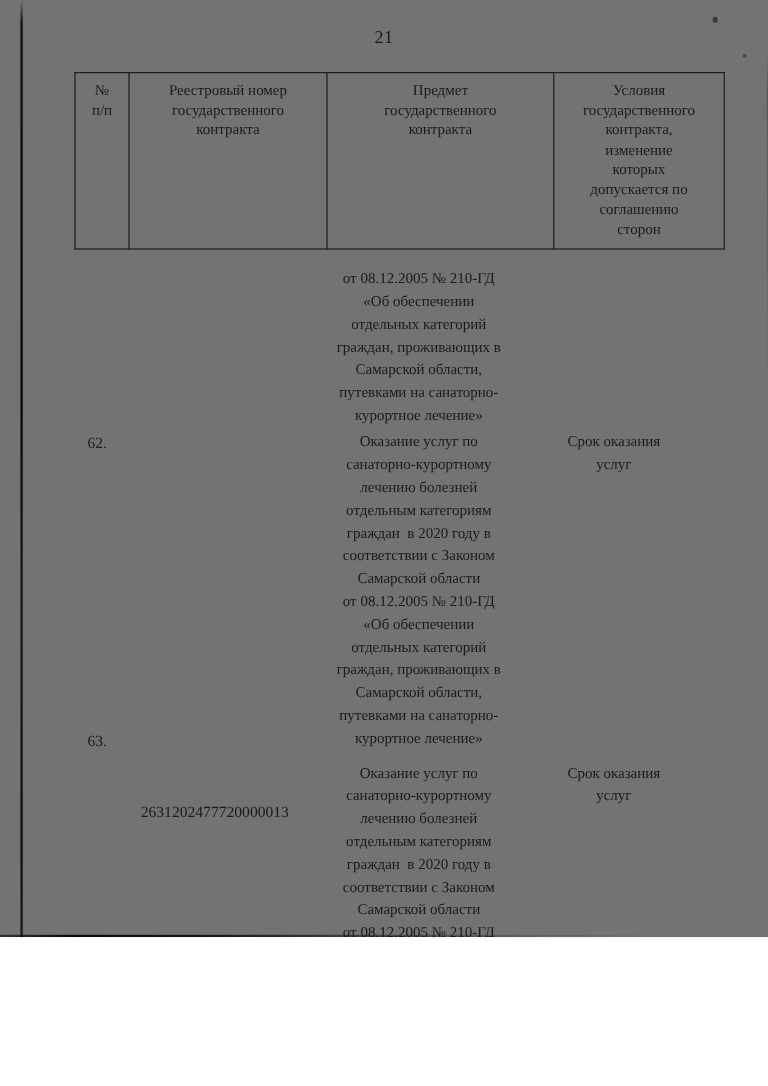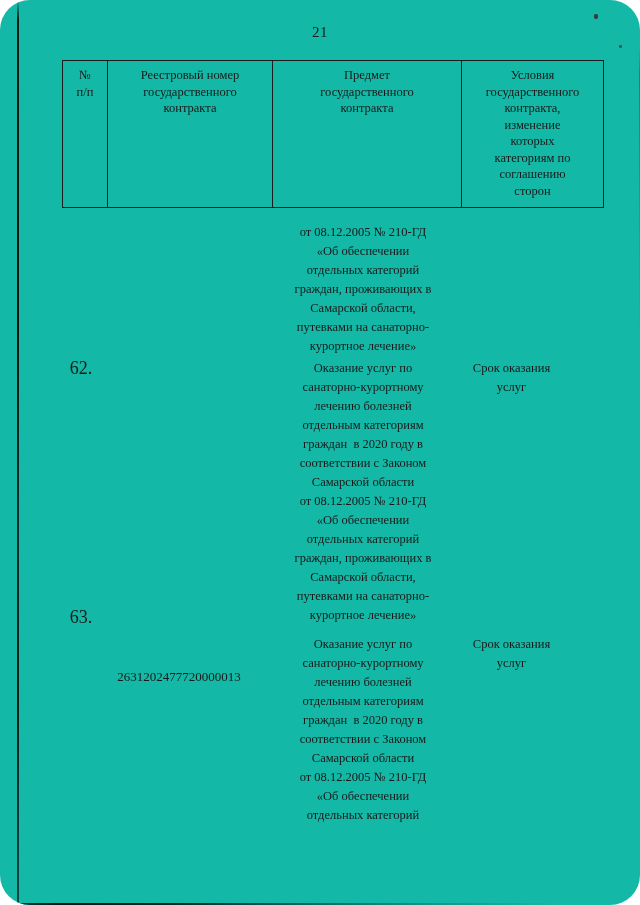--- a/index.html
+++ b/index.html
@@ -8,24 +8,23 @@
     padding: 0;
     background: #ffffff;
   }
   body {
     font-family: "Liberation Serif", "DejaVu Serif", serif;
     color: #1a1a1a;
   }
   .page {
     position: relative;
     width: 640px;
-    height: 905px;
-    background: #14b8a6;
+    height: 781px;
+    background: #737373;
     overflow: hidden;
-    border-radius: 30px;
   }
 
   
   .scan-edge-left {
     position: absolute;
     left: 17px;
     top: 0;
     width: 2px;
     height: 905px;
     background: linear-gradient(to bottom,
@@ -106,31 +105,31 @@
   td.c2 { width: 158px; }
   td.c3 { width: 182px; }
   td.c4 { width: 135px; }
   .hdr-line { display: block; }
 
   
   .block {
     position: absolute;
   }
   .center-col {
-    left: 272px;
+    left: 258px;
     width: 182px;
     text-align: center;
     font-size: 12.5px;
     line-height: 19px;
   }
   .num-col {
     left: 62px;
     width: 38px;
     text-align: center;
-    font-size: 18px;
+    font-size: 13px;
     line-height: 19px;
   }
   .reg-col {
     left: 100px;
     width: 158px;
     text-align: center;
     font-size: 13px;
     line-height: 19px;
   }
   .cond-col {
@@ -172,21 +171,21 @@
             <span class="hdr-line">Предмет</span>
             <span class="hdr-line">государственного</span>
             <span class="hdr-line">контракта</span>
           </td>
           <td class="c4">
             <span class="hdr-line">Условия</span>
             <span class="hdr-line">государственного</span>
             <span class="hdr-line">контракта,</span>
             <span class="hdr-line">изменение</span>
             <span class="hdr-line">которых</span>
-            <span class="hdr-line">категориям по</span>
+            <span class="hdr-line">допускается по</span>
             <span class="hdr-line">соглашению</span>
             <span class="hdr-line">сторон</span>
           </td>
         </tr>
       </tbody>
     </table>
   </div>
 
   <div class="block center-col" style="top:223px;">
     <span class="ln">от 08.12.2005 № 210-ГД</span>

